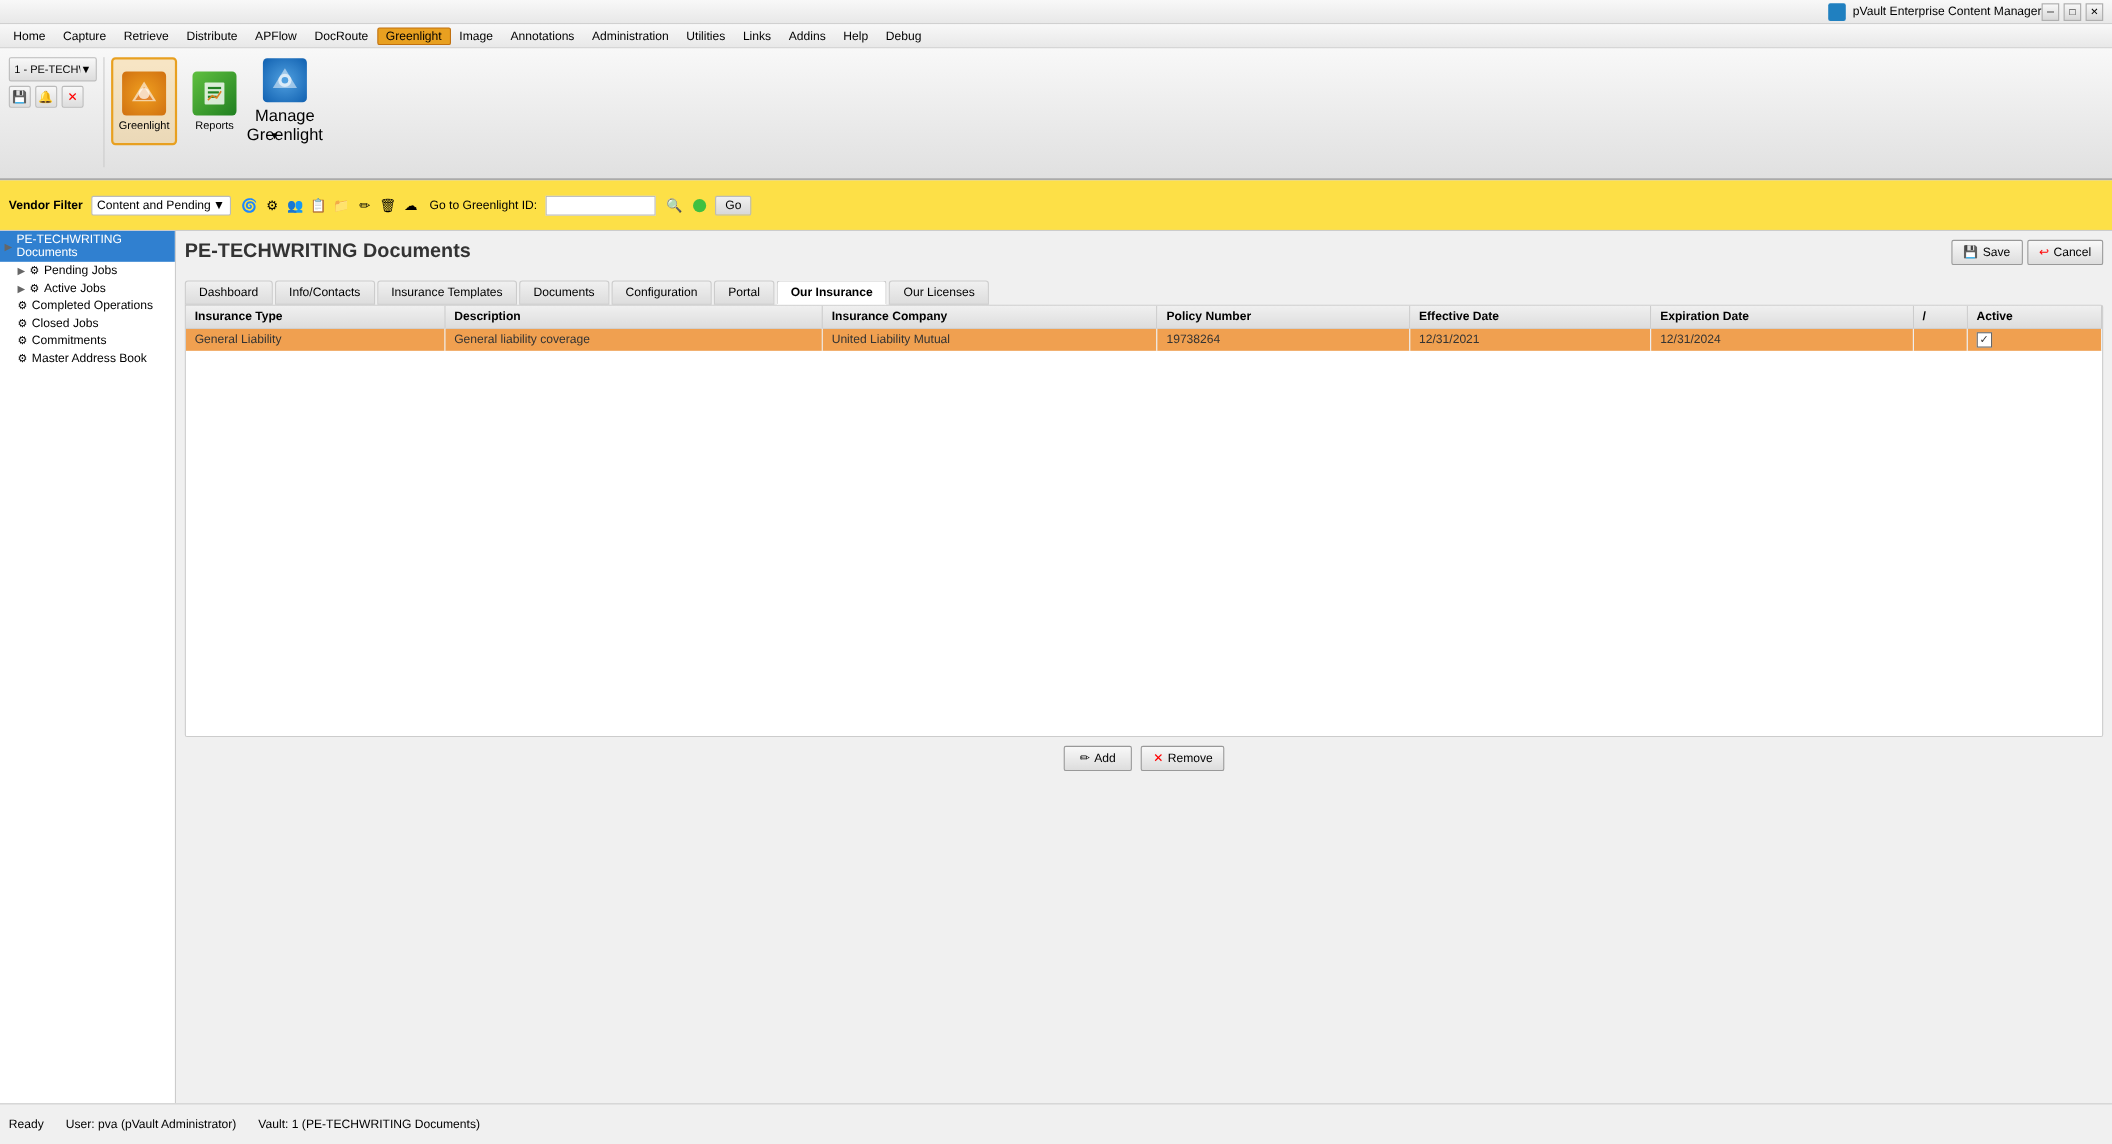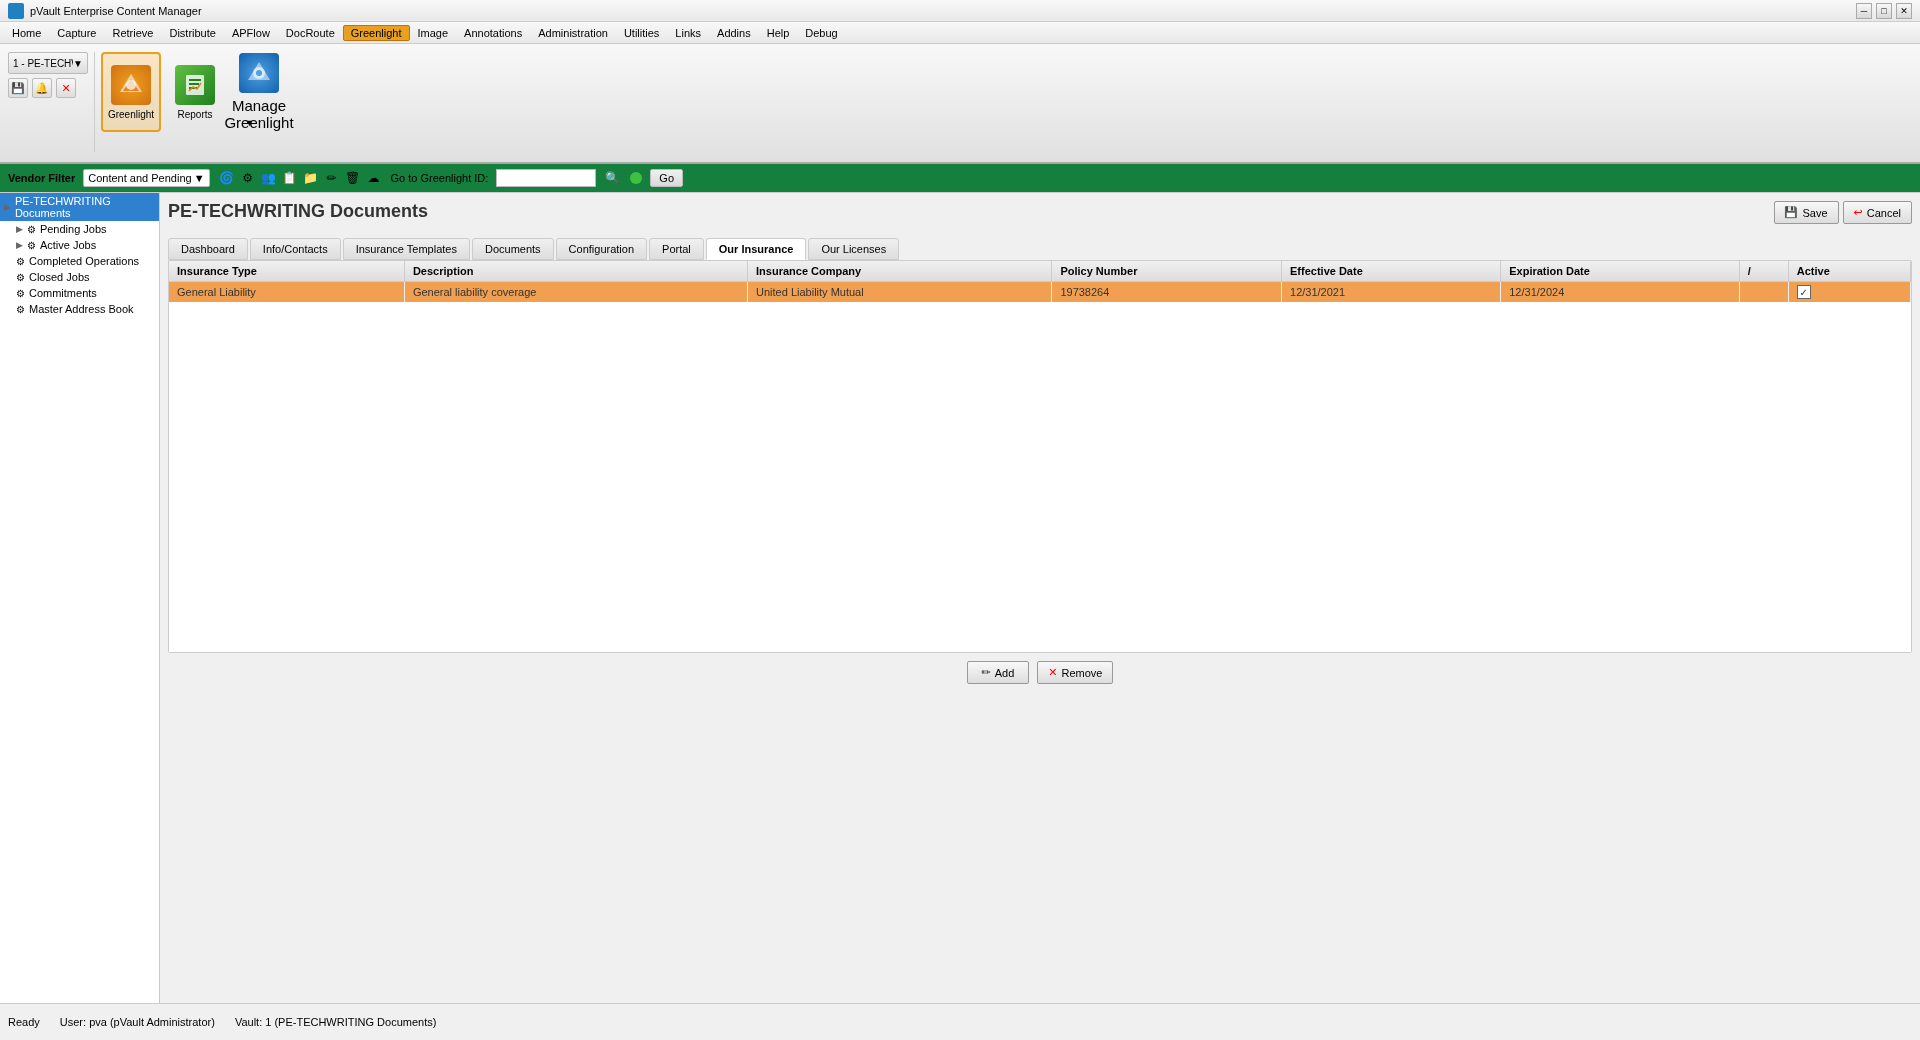--- a/index.html
+++ b/index.html
@@ -4,21 +4,21 @@
   <style>
     * { box-sizing: border-box; margin: 0; padding: 0; }
     body { font-family: 'Segoe UI', Tahoma, Arial, sans-serif; font-size: 11px; background: #f0f0f0; overflow: hidden; }
 
     
     #titlebar {
       background: linear-gradient(to bottom, #f8f8f8, #e8e8e8);
       height: 22px;
       display: flex;
       align-items: center;
-      justify-content: space-between;
+      justify-content: flex-end;
       padding: 0 8px;
       border-bottom: 1px solid #ccc;
       font-size: 11px;
     }
     #titlebar-left { display: flex; align-items: center; gap: 6px; }
     #titlebar-right { display: flex; gap: 4px; }
     .titlebar-btn {
       width: 16px; height: 16px;
       border: 1px solid #aaa;
       background: linear-gradient(to bottom, #f8f8f8, #d8d8d8);
@@ -100,22 +100,22 @@
       background: linear-gradient(to bottom, #f8f8f8, #ddd);
       border-radius: 2px;
       display: flex; align-items: center; justify-content: space-between;
       padding: 0 4px;
       cursor: pointer;
       font-size: 10px;
     }
 
     
     #filterbar {
-      height: 29px;
-      background: #15803d;
+      height: 46px;
+      background: #fde047;
       border-bottom: 1px solid #ccc;
       display: flex;
       align-items: center;
       padding: 0 8px;
       gap: 8px;
     }
     .filter-label { font-size: 11px; font-weight: bold; }
     .filter-dropdown {
       display: flex; align-items: center; gap: 2px;
       border: 1px solid #bbb;

